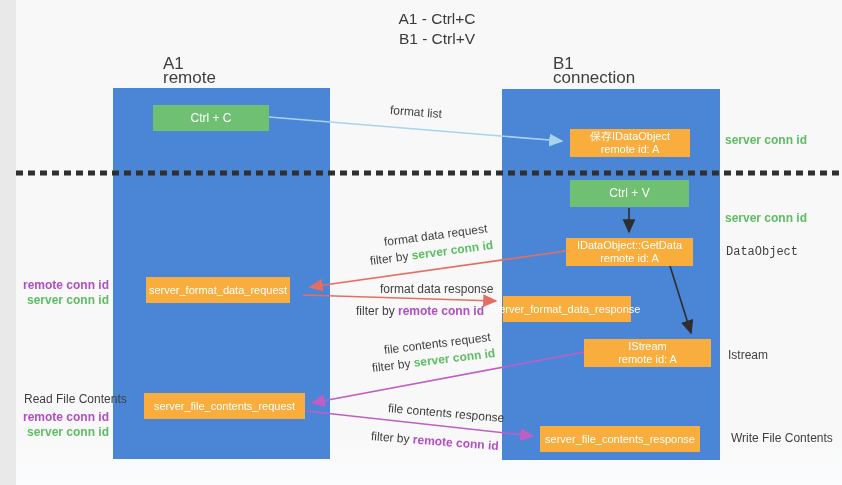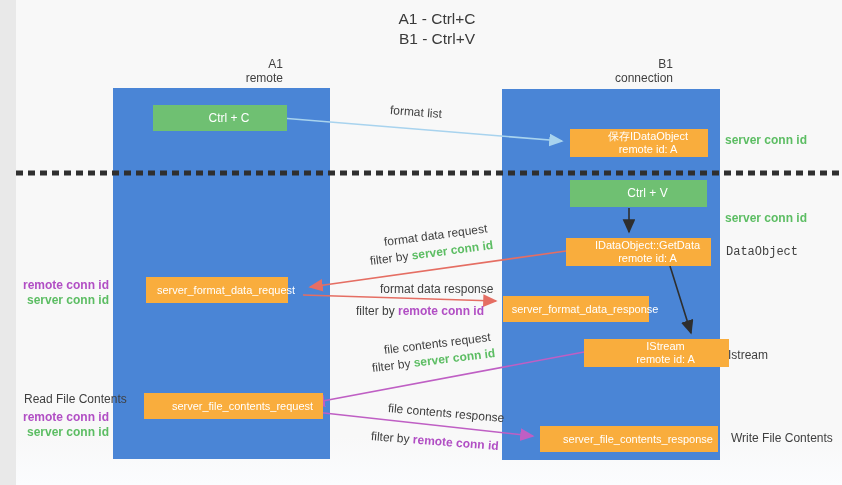--- a/index.html
+++ b/index.html
@@ -20,31 +20,30 @@
     z-index:1;
   }
   #arrows{
     position:absolute;left:0;top:0;z-index:2;
   }
   .node{
     position:absolute;z-index:3;
     display:flex;flex-direction:column;align-items:center;justify-content:center;
     color:#ffffff;text-align:center;
     line-height:13px;
-    padding-left:18px;
   }
   .node.green{background:var(--action-green);font-size:12px;}
   .node.orange{background:var(--node-orange);font-size:11px;justify-content:center;}
   .title{
     position:absolute;left:0;top:9px;width:842px;
     text-align:center;font-size:15.5px;color:#3a3a3a;line-height:20px;z-index:3;
   }
   .head{
-    position:absolute;z-index:3;width:120px;text-align:right;
-    font-size:12px;color:#3f3f3f;line-height:14px;
+    position:absolute;z-index:3;width:120px;text-align:left;
+    font-size:17px;color:#3f3f3f;line-height:14px;
   }
   .alabel{
     position:absolute;z-index:3;white-space:nowrap;
     font-size:12px;color:#3f3f3f;transform-origin:left center;
   }
   .side{
     position:absolute;z-index:3;white-space:nowrap;font-size:12px;color:#3f3f3f;
   }
   .side.right-align{text-align:right;}
   .greent{color:var(--conn-green);font-weight:bold;}
@@ -124,21 +123,21 @@
 
   <div class="node green" style="left:554px;top:180px;width:119px;height:27px;">
     <div>Ctrl + V</div>
   </div>
 
   <div class="node orange" style="left:550px;top:238px;width:127px;height:28px;">
     <div>IDataObject::GetData</div>
     <div>remote id: A</div>
   </div>
 
-  <div class="node orange" style="left:130px;top:277px;width:124px;height:26px;">
+  <div class="node orange" style="left:130px;top:277px;width:144px;height:26px;">
     <div>server_format_data_request</div>
   </div>
 
   <div class="node orange" style="left:487px;top:296px;width:128px;height:26px;">
     <div>server_format_data_response</div>
   </div>
 
   <div class="node orange" style="left:568px;top:339px;width:127px;height:28px;">
     <div>IStream</div>
     <div>remote id: A</div>

